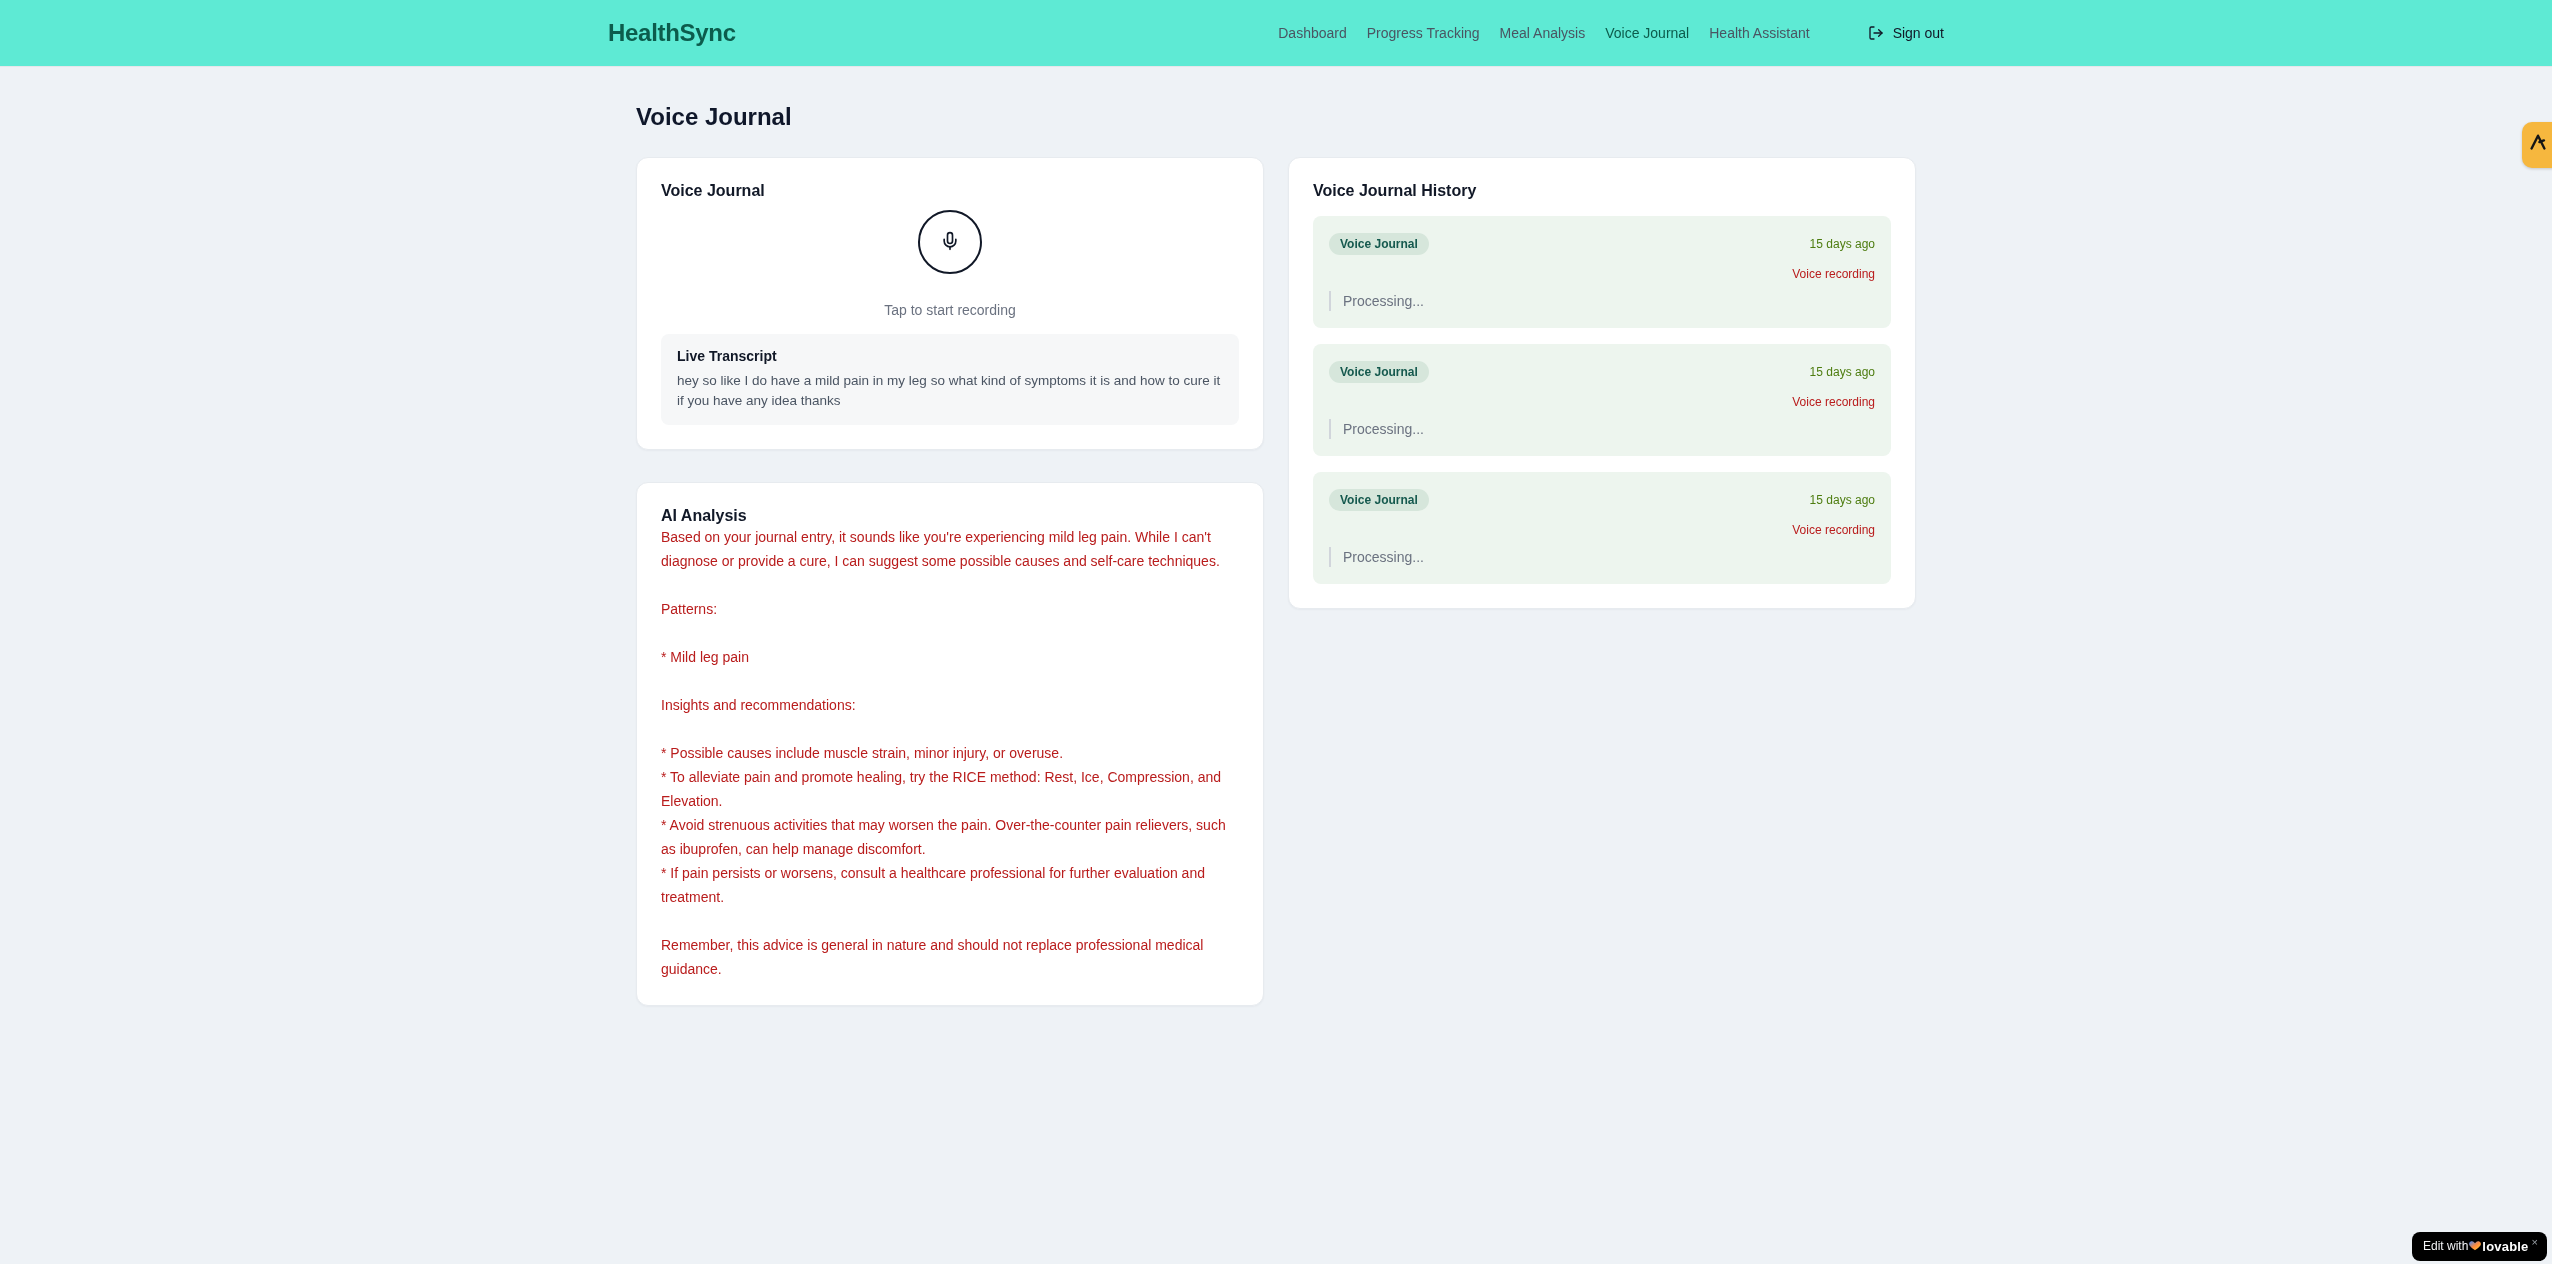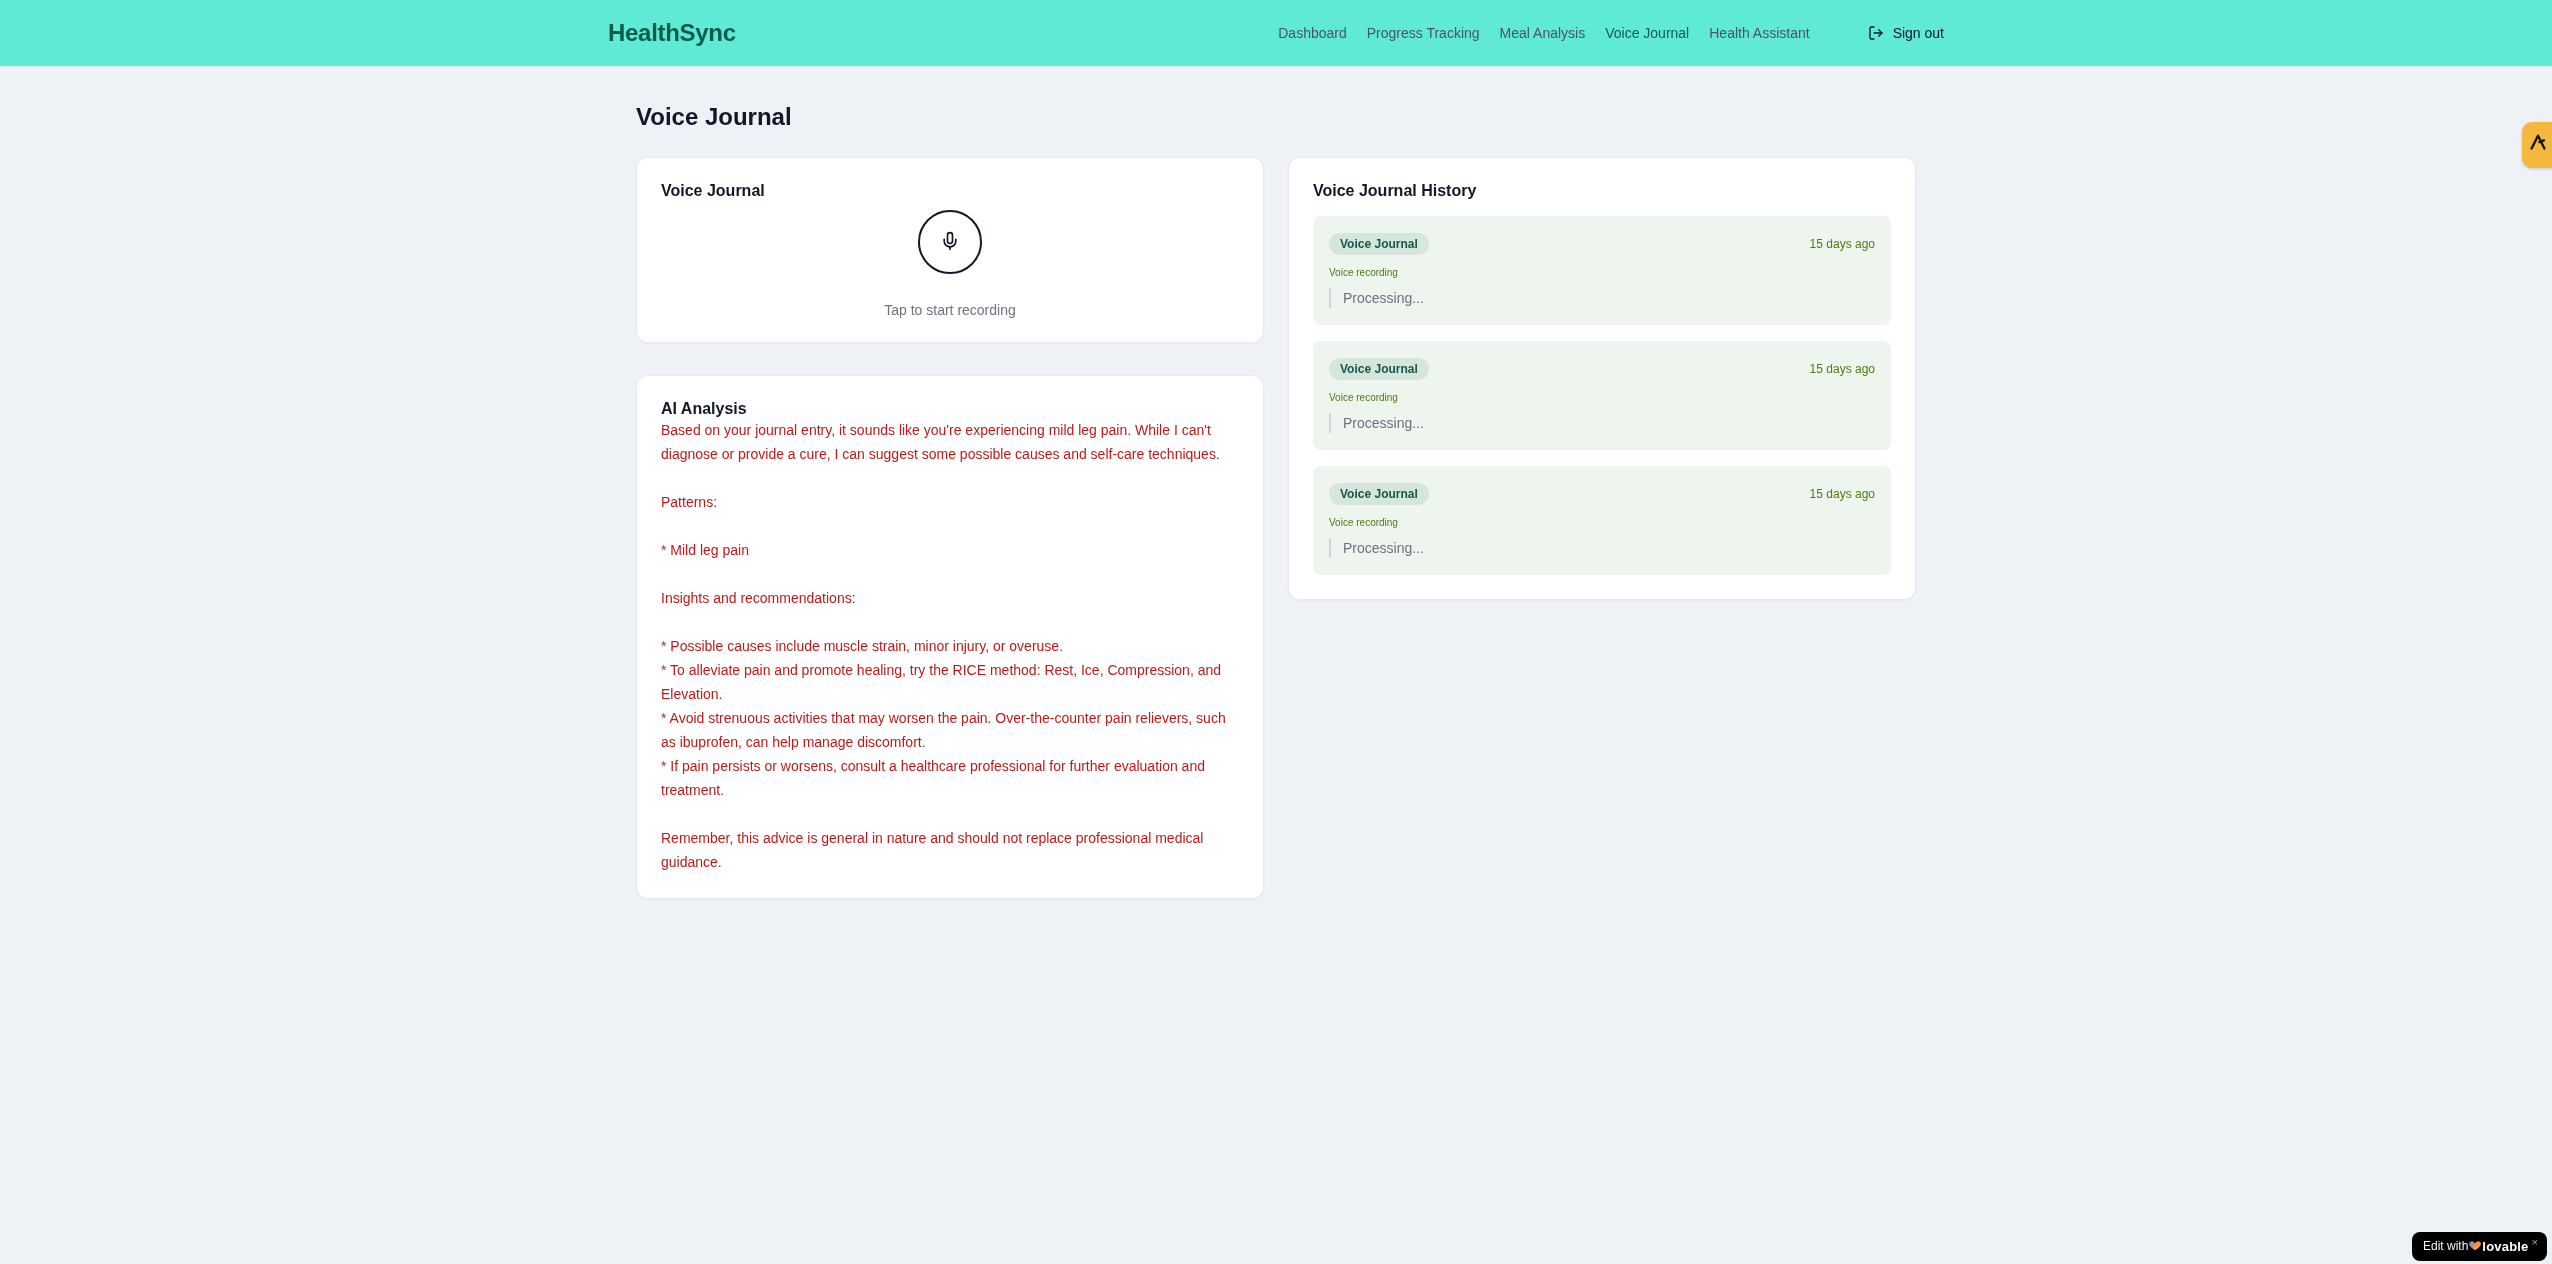--- a/index.html
+++ b/index.html
@@ -73,21 +73,21 @@
     background:#edf5ee; border-radius:8px; padding:17px 16px; margin-bottom:16px;
     cursor:pointer;
   }
   .history-entry:last-child { margin-bottom:0; }
   .entry-top { display:flex; align-items:center; justify-content:space-between; }
   .entry-badge {
     background:#d6e6db; color:#15594e; font-size:12px; font-weight:700;
     border-radius:999px; padding:4px 11px; line-height:14px;
   }
   .entry-time { font-size:12px; color:#4d7c0f; }
-  .entry-label { margin-top:12px; font-size:10px; color:#4d7c0f; }
+  .entry-label { margin-top:12px; font-size:12px; color:#b91c1c;text-align:right; }
   .entry-status {
     margin-top:10px; border-left:2px solid #d1d5db; padding-left:12px;
     font-size:14px; line-height:20px; color:#6b7280;
   }
 
   
   .side-widget {
     position:absolute; top:122px; right:-16px;
     width:46px; height:46px; border-radius:10px; background:#f6b73e;
     display:flex; align-items:center; padding-left:5px; cursor:pointer;
@@ -146,20 +146,24 @@
             <span>
               <svg width="20" height="20" viewBox="0 0 24 24" fill="none" stroke="#111827" stroke-width="2" stroke-linecap="round" stroke-linejoin="round">
                 <path d="M12 2a3 3 0 0 0-3 3v7a3 3 0 0 0 6 0V5a3 3 0 0 0-3-3Z"></path>
                 <path d="M19 10v2a7 7 0 0 1-14 0v-2"></path>
                 <line x1="12" y1="19" x2="12" y2="22"></line>
               </svg>
             </span>
           </button>
           <div class="tap-hint">Tap to start recording</div>
         </div>
+        <div class="transcript">
+          <div class="transcript-title">Live Transcript</div>
+          <div class="transcript-text">hey so like I do have a mild pain in my leg so what kind of symptoms it is and how to cure it if you have any idea thanks</div>
+        </div>
       </div>
 
       <div class="card">
         <div class="card-title">AI Analysis</div>
         <div class="analysis-body">Based on your journal entry, it sounds like you're experiencing mild leg pain. While I can't diagnose or provide a cure, I can suggest some possible causes and self-care techniques.
 
 Patterns:
 
 * Mild leg pain
 

